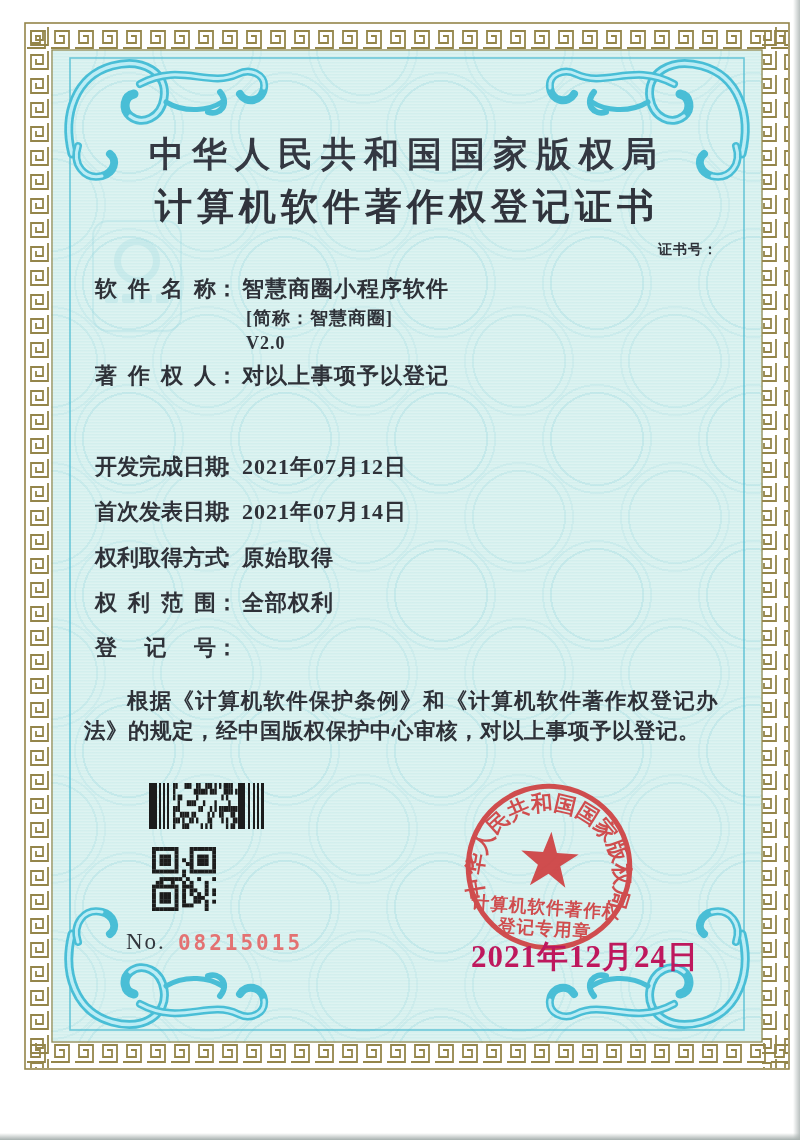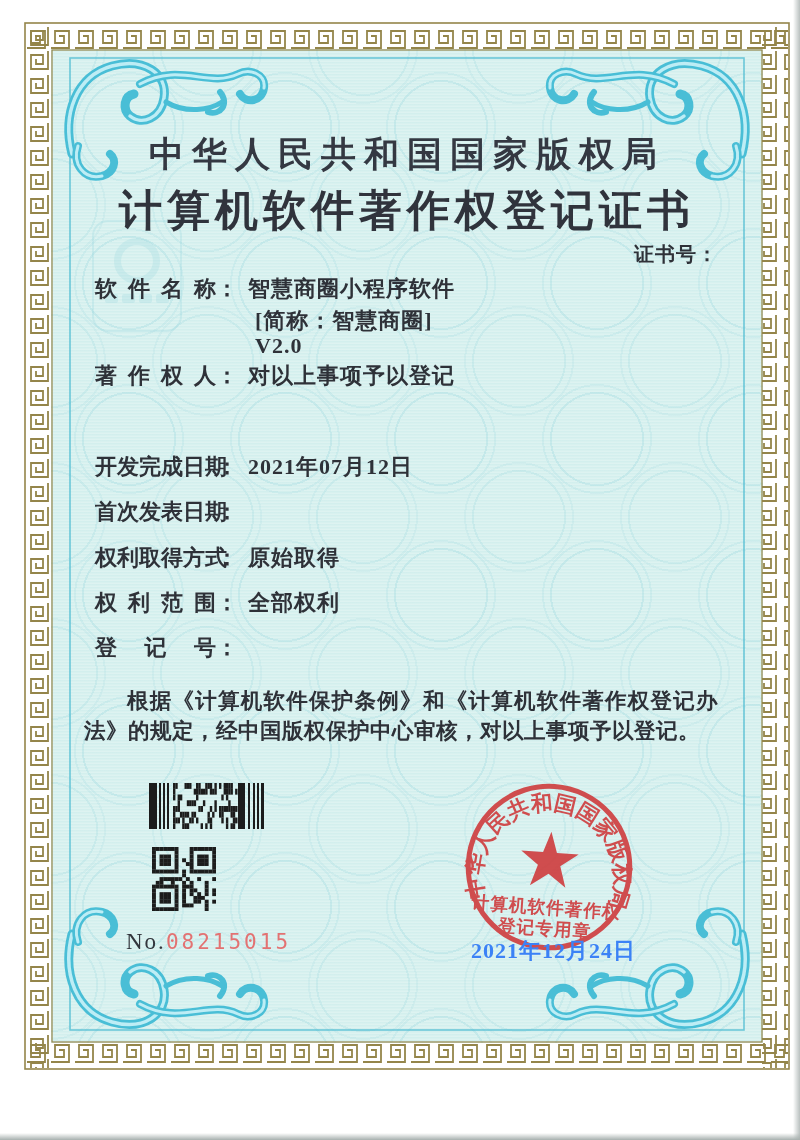--- a/index.html
+++ b/index.html
@@ -17,45 +17,45 @@
       radial-gradient(circle, transparent 0 45px, rgba(96,190,205,.16) 45px 47px, transparent 47px 53px, rgba(96,190,205,.11) 53px 55px, transparent 55px),
       radial-gradient(circle, transparent 0 45px, rgba(96,190,205,.13) 45px 47px, transparent 47px 53px, rgba(96,190,205,.09) 53px 55px, transparent 55px),
       repeating-linear-gradient(180deg, rgba(255,255,255,.14) 0 1px, rgba(120,200,210,.05) 1px 2px, transparent 2px 3px);
     background-size:156px 156px,156px 156px,auto;
     background-position:0 0,78px 78px,0 0;}
   .frame-svg{position:absolute;left:0;top:0;z-index:2}
 
   .content{position:absolute;inset:0;z-index:3}
   .center-line{position:absolute;left:70px;width:674px;text-align:center;white-space:nowrap}
   .authority{top:131px;font-size:35px;font-weight:700;letter-spacing:8px;color:#343842}
-  .cert-title{top:182px;font-size:43px;font-weight:700;letter-spacing:5px;color:#30333c}
-
-  .certno{position:absolute;top:241px;right:82px;display:flex;gap:24px;font-size:20px;font-weight:700;letter-spacing:1px}
+  .cert-title{top:182px;font-size:37px;font-weight:700;letter-spacing:5px;color:#30333c}
+
+  .certno{position:absolute;top:241px;right:82px;display:flex;gap:24px;font-size:14px;font-weight:700;letter-spacing:1px}
 
   .row{position:absolute;left:95px;display:flex;align-items:flex-start;font-size:22px;font-weight:600}
   .lbl{width:121px;display:flex;justify-content:space-between}
   .colon{width:22px}
-  .val{margin-left:10px;letter-spacing:1px;white-space:nowrap}
-  .extra{position:absolute;left:255px;font-size:22px;font-weight:600;letter-spacing:1px}
+  .val{margin-left:4px;letter-spacing:1px;white-space:nowrap}
+  .extra{position:absolute;left:246px;font-size:18px;font-weight:600;letter-spacing:1px}
 
   .statement{position:absolute;left:84px;top:686px;width:634px;font-size:21.5px;font-weight:600;
     line-height:30px;letter-spacing:.5px;text-indent:2em;text-align:justify}
 
   .barcode{position:absolute;left:149px;top:783px;width:116px;height:46px}
   .qr{position:absolute;left:152px;top:847px;width:64px;height:64px}
 
-  .serial{position:absolute;left:126px;top:929px;display:flex;align-items:center}
+  .serial{position:absolute;left:126px;top:929px;display:flex;align-items:flex-end}
   .serial-label{font-size:23px;color:#33363d;letter-spacing:2px}
-  .serial-num{margin-left:0;font-family:"DejaVu Sans Mono","Liberation Mono",monospace;
-    font-size:21px;font-weight:400;letter-spacing:3px;color:var(--serial-red)}
+  .serial-num{margin-left:12px;font-family:"DejaVu Sans Mono","Liberation Mono",monospace;
+    font-size:21px;font-weight:700;letter-spacing:3px;color:var(--serial-red)}
 
   .stamp{position:absolute;left:443px;top:761px;width:212px;height:212px;z-index:4;
     transform:rotate(4deg);mix-blend-mode:multiply;opacity:.9}
-  .issue-date{position:absolute;left:471px;top:936px;font-size:22px;font-weight:700;
-    letter-spacing:1px;color:#3b82f6;z-index:5}
+  .issue-date{position:absolute;left:471px;top:936px;font-size:31px;font-weight:700;
+    letter-spacing:1px;color:#be185d;z-index:5}
 
   .cpcc{position:absolute;left:92px;top:220px;width:90px;height:112px;border:2px solid rgba(148,212,220,.55);
     border-radius:16px;opacity:.5;z-index:2}
   .cpcc-ring{width:46px;height:46px;border:7px solid rgba(148,212,220,.5);border-radius:50%;margin:16px auto 10px}
   .cpcc-dots{display:flex;gap:4px;justify-content:center}
   .cpcc-dots span{width:13px;height:9px;background:rgba(148,212,220,.5);border-radius:2px}
 
   .edge-right{position:absolute;right:0;top:0;width:7px;height:100%;
     background:linear-gradient(to left,#b9c0bf,rgba(185,192,191,0));z-index:6}
   .edge-bottom{position:absolute;left:0;bottom:0;width:100%;height:7px;
@@ -158,20 +158,21 @@
     <div class="row" style="top:497px">
       <span class="lbl justify-chars">
           <span>首</span>
           <span>次</span>
           <span>发</span>
           <span>表</span>
           <span>日</span>
           <span>期</span>
         </span>
         <span class="colon">：</span>
+      <span class="val">2021年07月14日</span>
     </div>
     <div class="row" style="top:543px">
       <span class="lbl justify-chars">
           <span>权</span>
           <span>利</span>
           <span>取</span>
           <span>得</span>
           <span>方</span>
           <span>式</span>
         </span>

